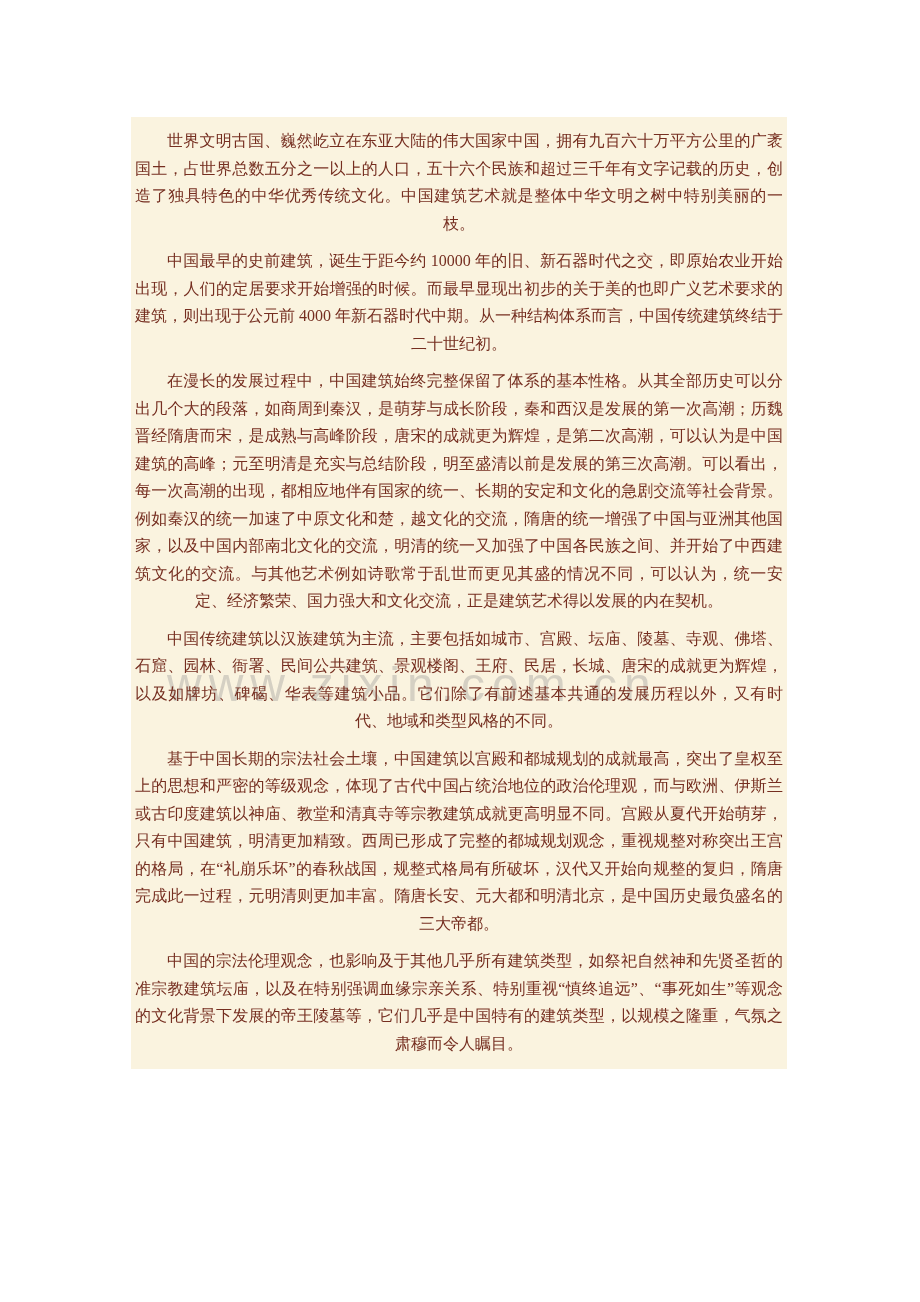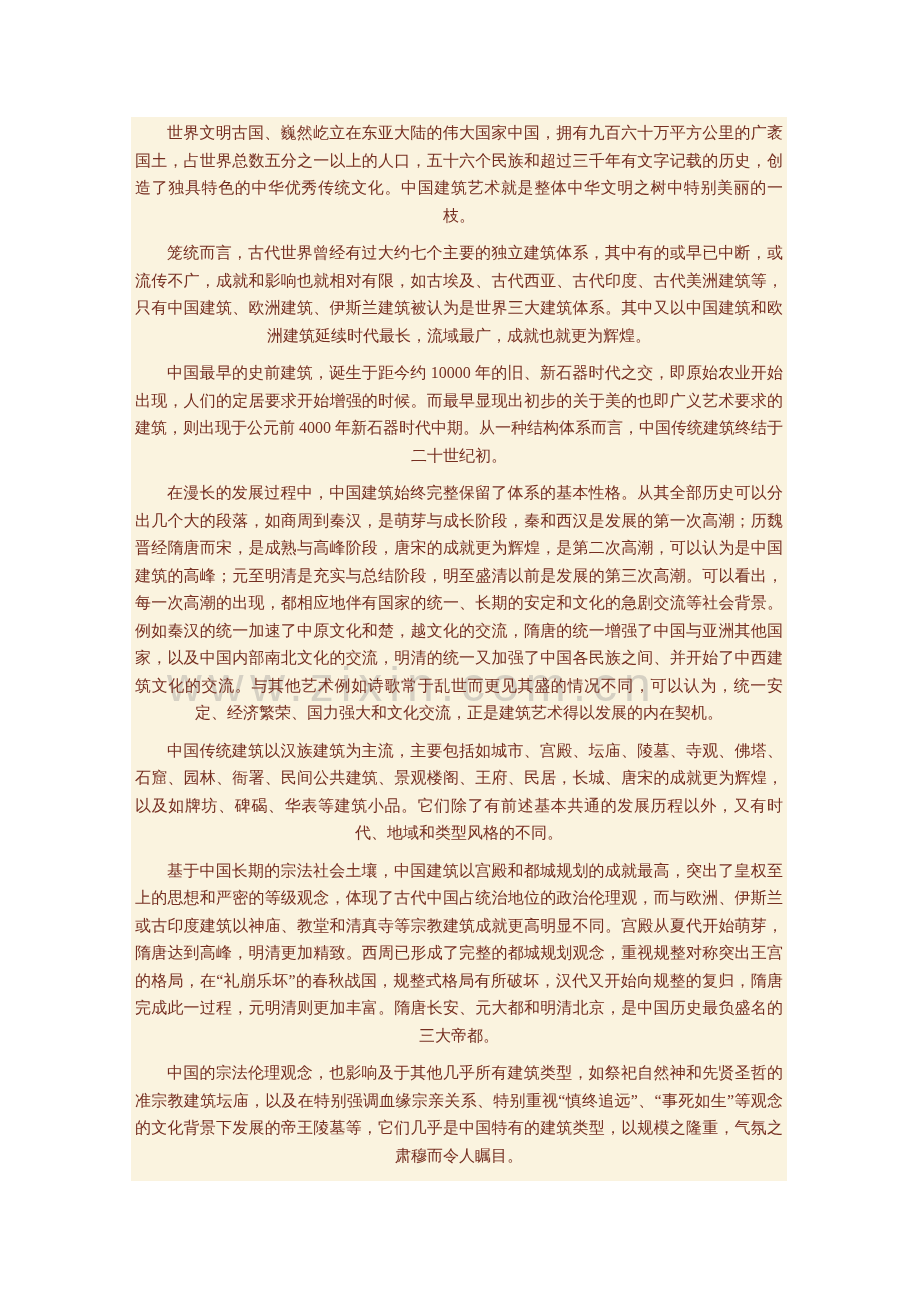--- a/index.html
+++ b/index.html
@@ -36,41 +36,40 @@
     opacity: 0.55;
     white-space: nowrap;
     pointer-events: none;
     margin-top: 46px;
   }
   .content {
     position: relative;
     z-index: 1;
   }
   .content p {
-    margin: 0 0 10px 0;
+    margin: 8px 0 10px 0;
     font-size: 16px;
     line-height: 27.5px;
     color: #752e20;
     text-align: justify;
     text-align-last: center;
     text-indent: 2em;
     word-break: break-all;
   }
   .content p.para-continued {
     text-align-last: justify;
     margin-bottom: 0;
   }
 </style>
 </head>
 <body>
 
 <div class="page">
   <div class="watermark">www.zixin.com.cn</div>
   <div class="content">
     <p>世界文明古国、巍然屹立在东亚大陆的伟大国家中国，拥有九百六十万平方公里的广袤国土，占世界总数五分之一以上的人口，五十六个民族和超过三千年有文字记载的历史，创造了独具特色的中华优秀传统文化。中国建筑艺术就是整体中华文明之树中特别美丽的一枝。</p>
-    <p>笼统而言，古代世界曾经有过大约七个主要的独立建筑体系，其中有的或早已中断，或流传不广，成就和影响也就相对有限，如古埃及、古代西亚、古代印度、古代美洲建筑等，只有中国建筑、欧洲建筑、伊斯兰建筑被认为是世界三大建筑体系。其中又以中国建筑和欧洲建筑延续时代最长，流域最广，成就也就更为辉煌。</p>
     <p>中国最早的史前建筑，诞生于距今约 10000 年的旧、新石器时代之交，即原始农业开始出现，人们的定居要求开始增强的时候。而最早显现出初步的关于美的也即广义艺术要求的建筑，则出现于公元前 4000 年新石器时代中期。从一种结构体系而言，中国传统建筑终结于二十世纪初。</p>
     <p>在漫长的发展过程中，中国建筑始终完整保留了体系的基本性格。从其全部历史可以分出几个大的段落，如商周到秦汉，是萌芽与成长阶段，秦和西汉是发展的第一次高潮；历魏晋经隋唐而宋，是成熟与高峰阶段，唐宋的成就更为辉煌，是第二次高潮，可以认为是中国建筑的高峰；元至明清是充实与总结阶段，明至盛清以前是发展的第三次高潮。可以看出，每一次高潮的出现，都相应地伴有国家的统一、长期的安定和文化的急剧交流等社会背景。例如秦汉的统一加速了中原文化和楚，越文化的交流，隋唐的统一增强了中国与亚洲其他国家，以及中国内部南北文化的交流，明清的统一又加强了中国各民族之间、并开始了中西建筑文化的交流。与其他艺术例如诗歌常于乱世而更见其盛的情况不同，可以认为，统一安定、经济繁荣、国力强大和文化交流，正是建筑艺术得以发展的内在契机。</p>
     <p>中国传统建筑以汉族建筑为主流，主要包括如城市、宫殿、坛庙、陵墓、寺观、佛塔、石窟、园林、衙署、民间公共建筑、景观楼阁、王府、民居，长城、唐宋的成就更为辉煌，以及如牌坊、碑碣、华表等建筑小品。它们除了有前述基本共通的发展历程以外，又有时代、地域和类型风格的不同。</p>
-    <p>基于中国长期的宗法社会土壤，中国建筑以宫殿和都城规划的成就最高，突出了皇权至上的思想和严密的等级观念，体现了古代中国占统治地位的政治伦理观，而与欧洲、伊斯兰或古印度建筑以神庙、教堂和清真寺等宗教建筑成就更高明显不同。宫殿从夏代开始萌芽，隋唐达到高峰，明清更加精致。西周已形成了完整的都城规划观念，重视规整对称突出王宫的格局，在“礼崩乐坏”的春秋战国，规整式格局有所破坏，汉代又开始向规整的复归，隋唐完成此一过程，元明清则更加丰富。隋唐长安、元大都和明清北京，是中国历史最负盛名的三大帝都。</p>
+    <p>基于中国长期的宗法社会土壤，中国建筑以宫殿和都城规划的成就最高，突出了皇权至上的思想和严密的等级观念，体现了古代中国占统治地位的政治伦理观，而与欧洲、伊斯兰或古印度建筑以神庙、教堂和清真寺等宗教建筑成就更高明显不同。宫殿从夏代开始萌芽，只有中国建筑，明清更加精致。西周已形成了完整的都城规划观念，重视规整对称突出王宫的格局，在“礼崩乐坏”的春秋战国，规整式格局有所破坏，汉代又开始向规整的复归，隋唐完成此一过程，元明清则更加丰富。隋唐长安、元大都和明清北京，是中国历史最负盛名的三大帝都。</p>
     <p>中国的宗法伦理观念，也影响及于其他几乎所有建筑类型，如祭祀自然神和先贤圣哲的准宗教建筑坛庙，以及在特别强调血缘宗亲关系、特别重视“慎终追远”、“事死如生”等观念的文化背景下发展的帝王陵墓等，它们几乎是中国特有的建筑类型，以规模之隆重，气氛之肃穆而令人瞩目。</p>
   </div>
 </div>
 
 </body></html>

